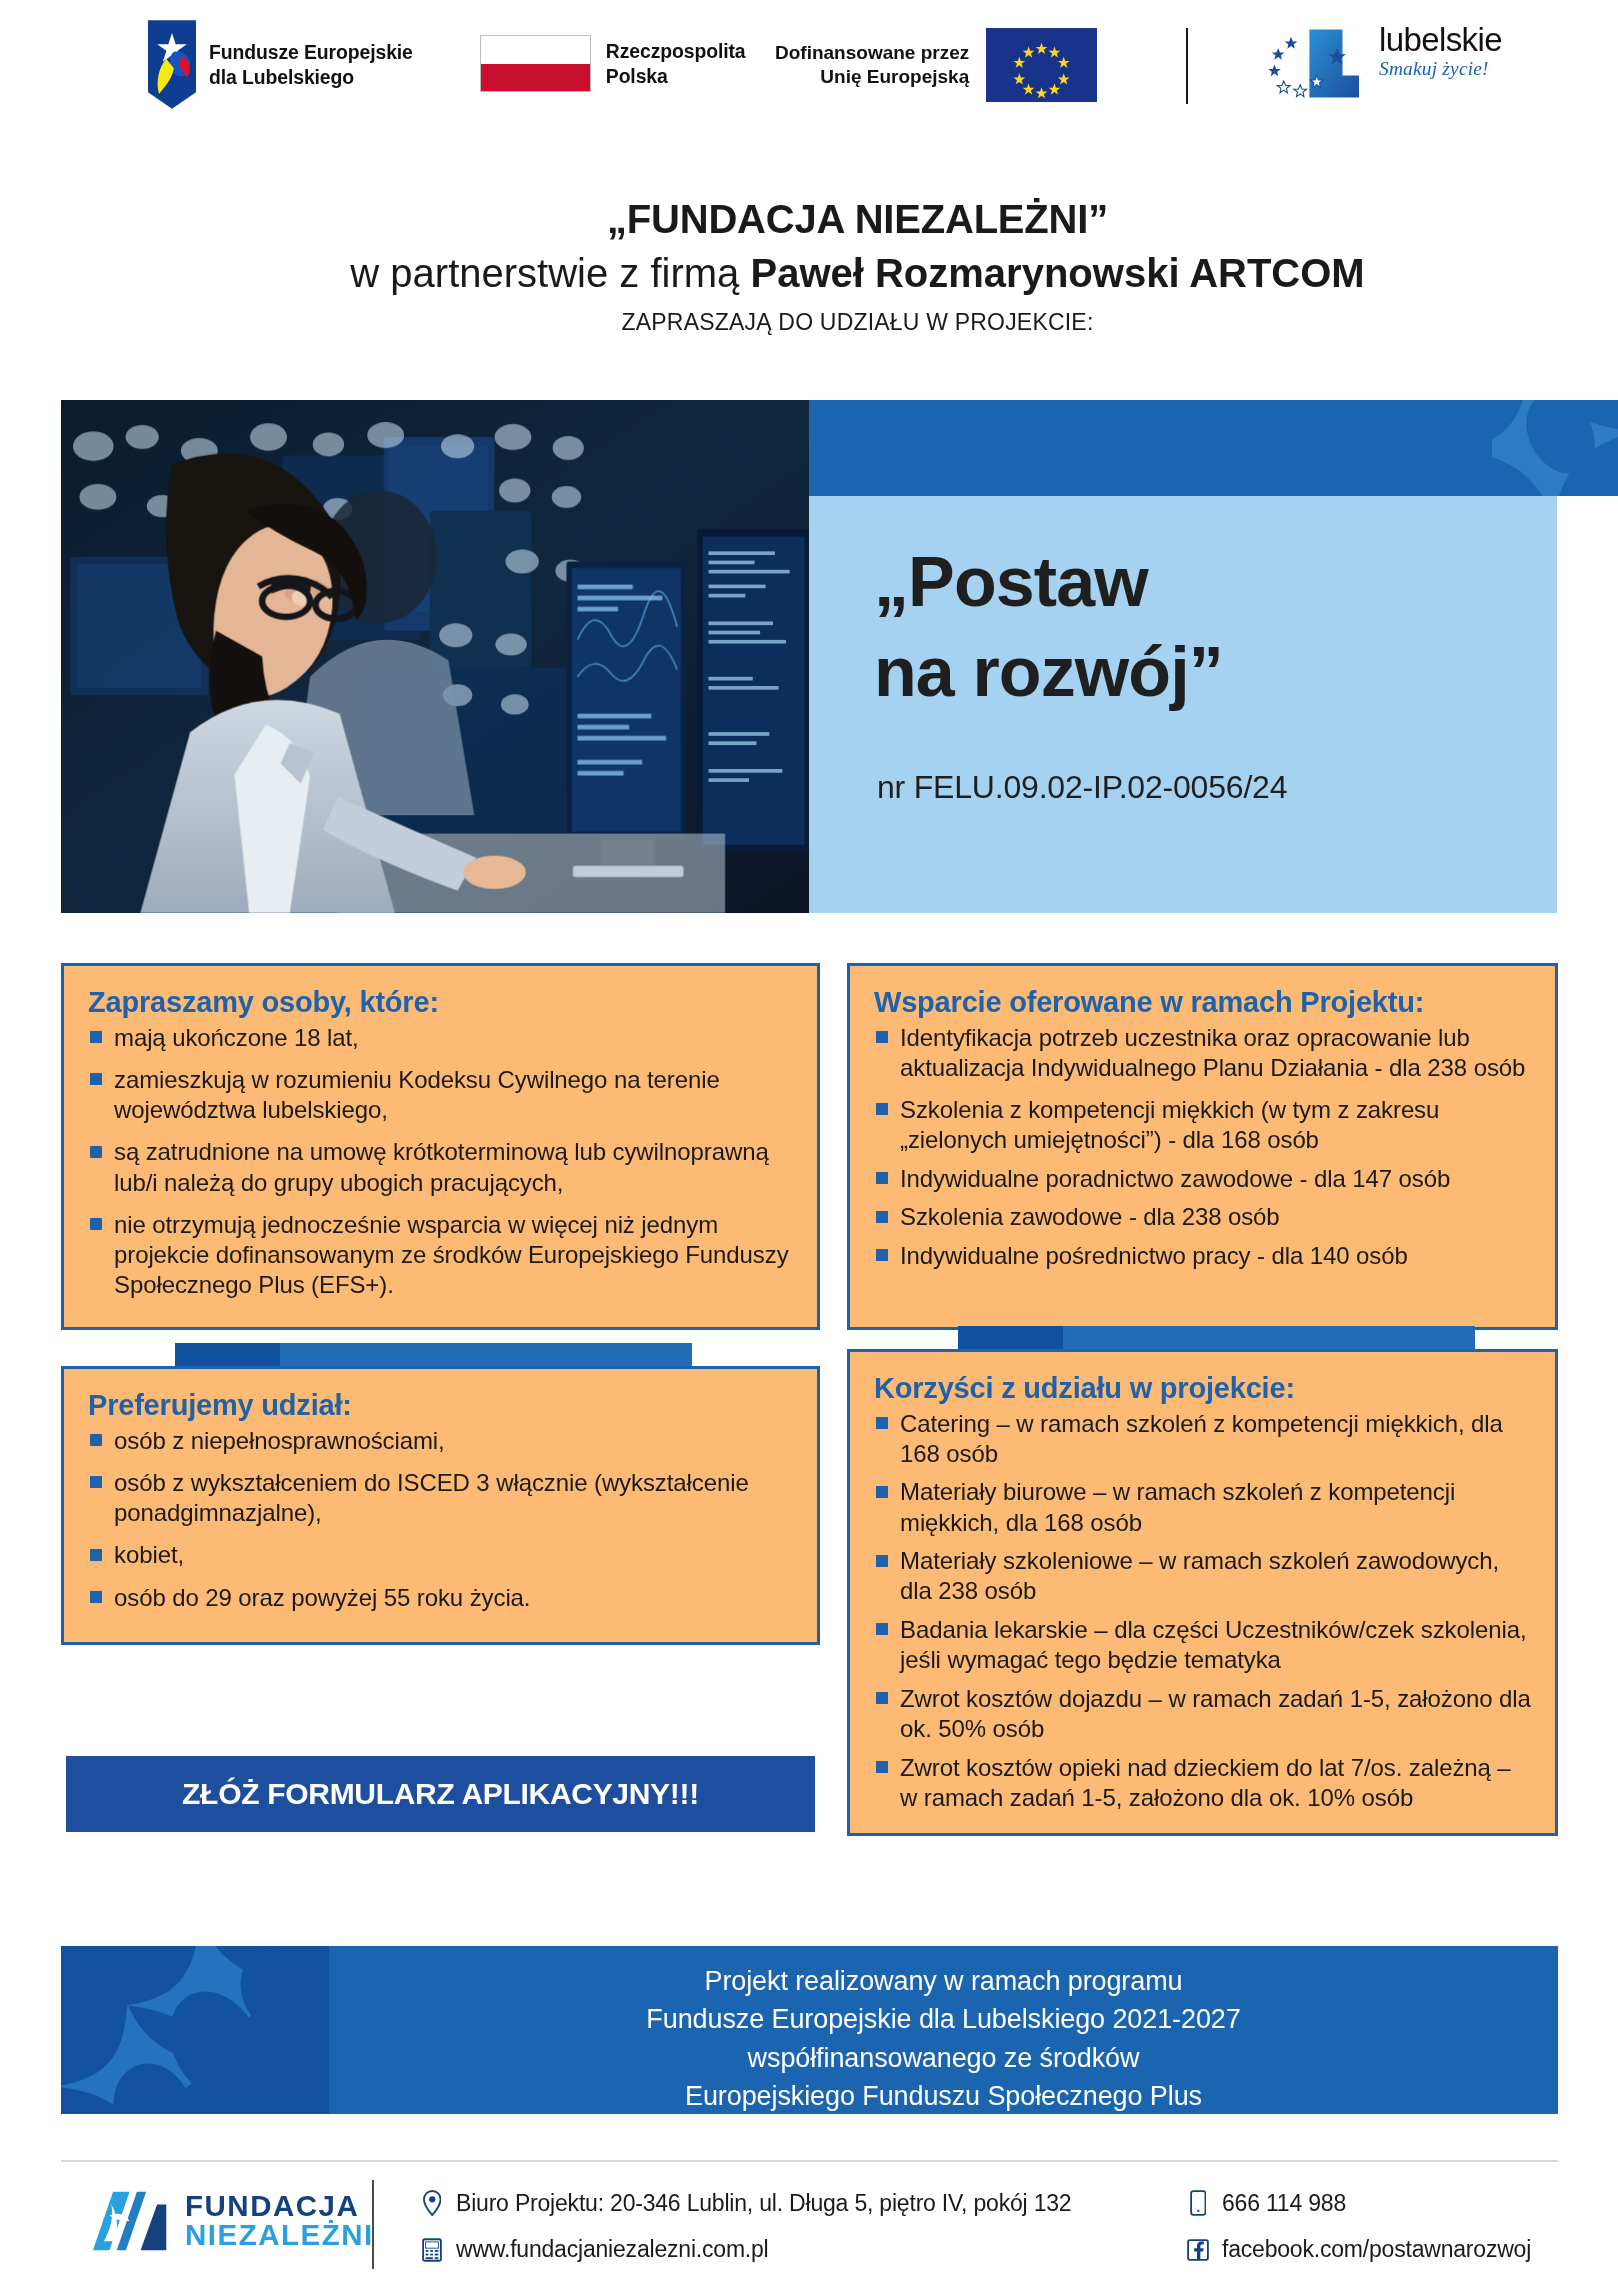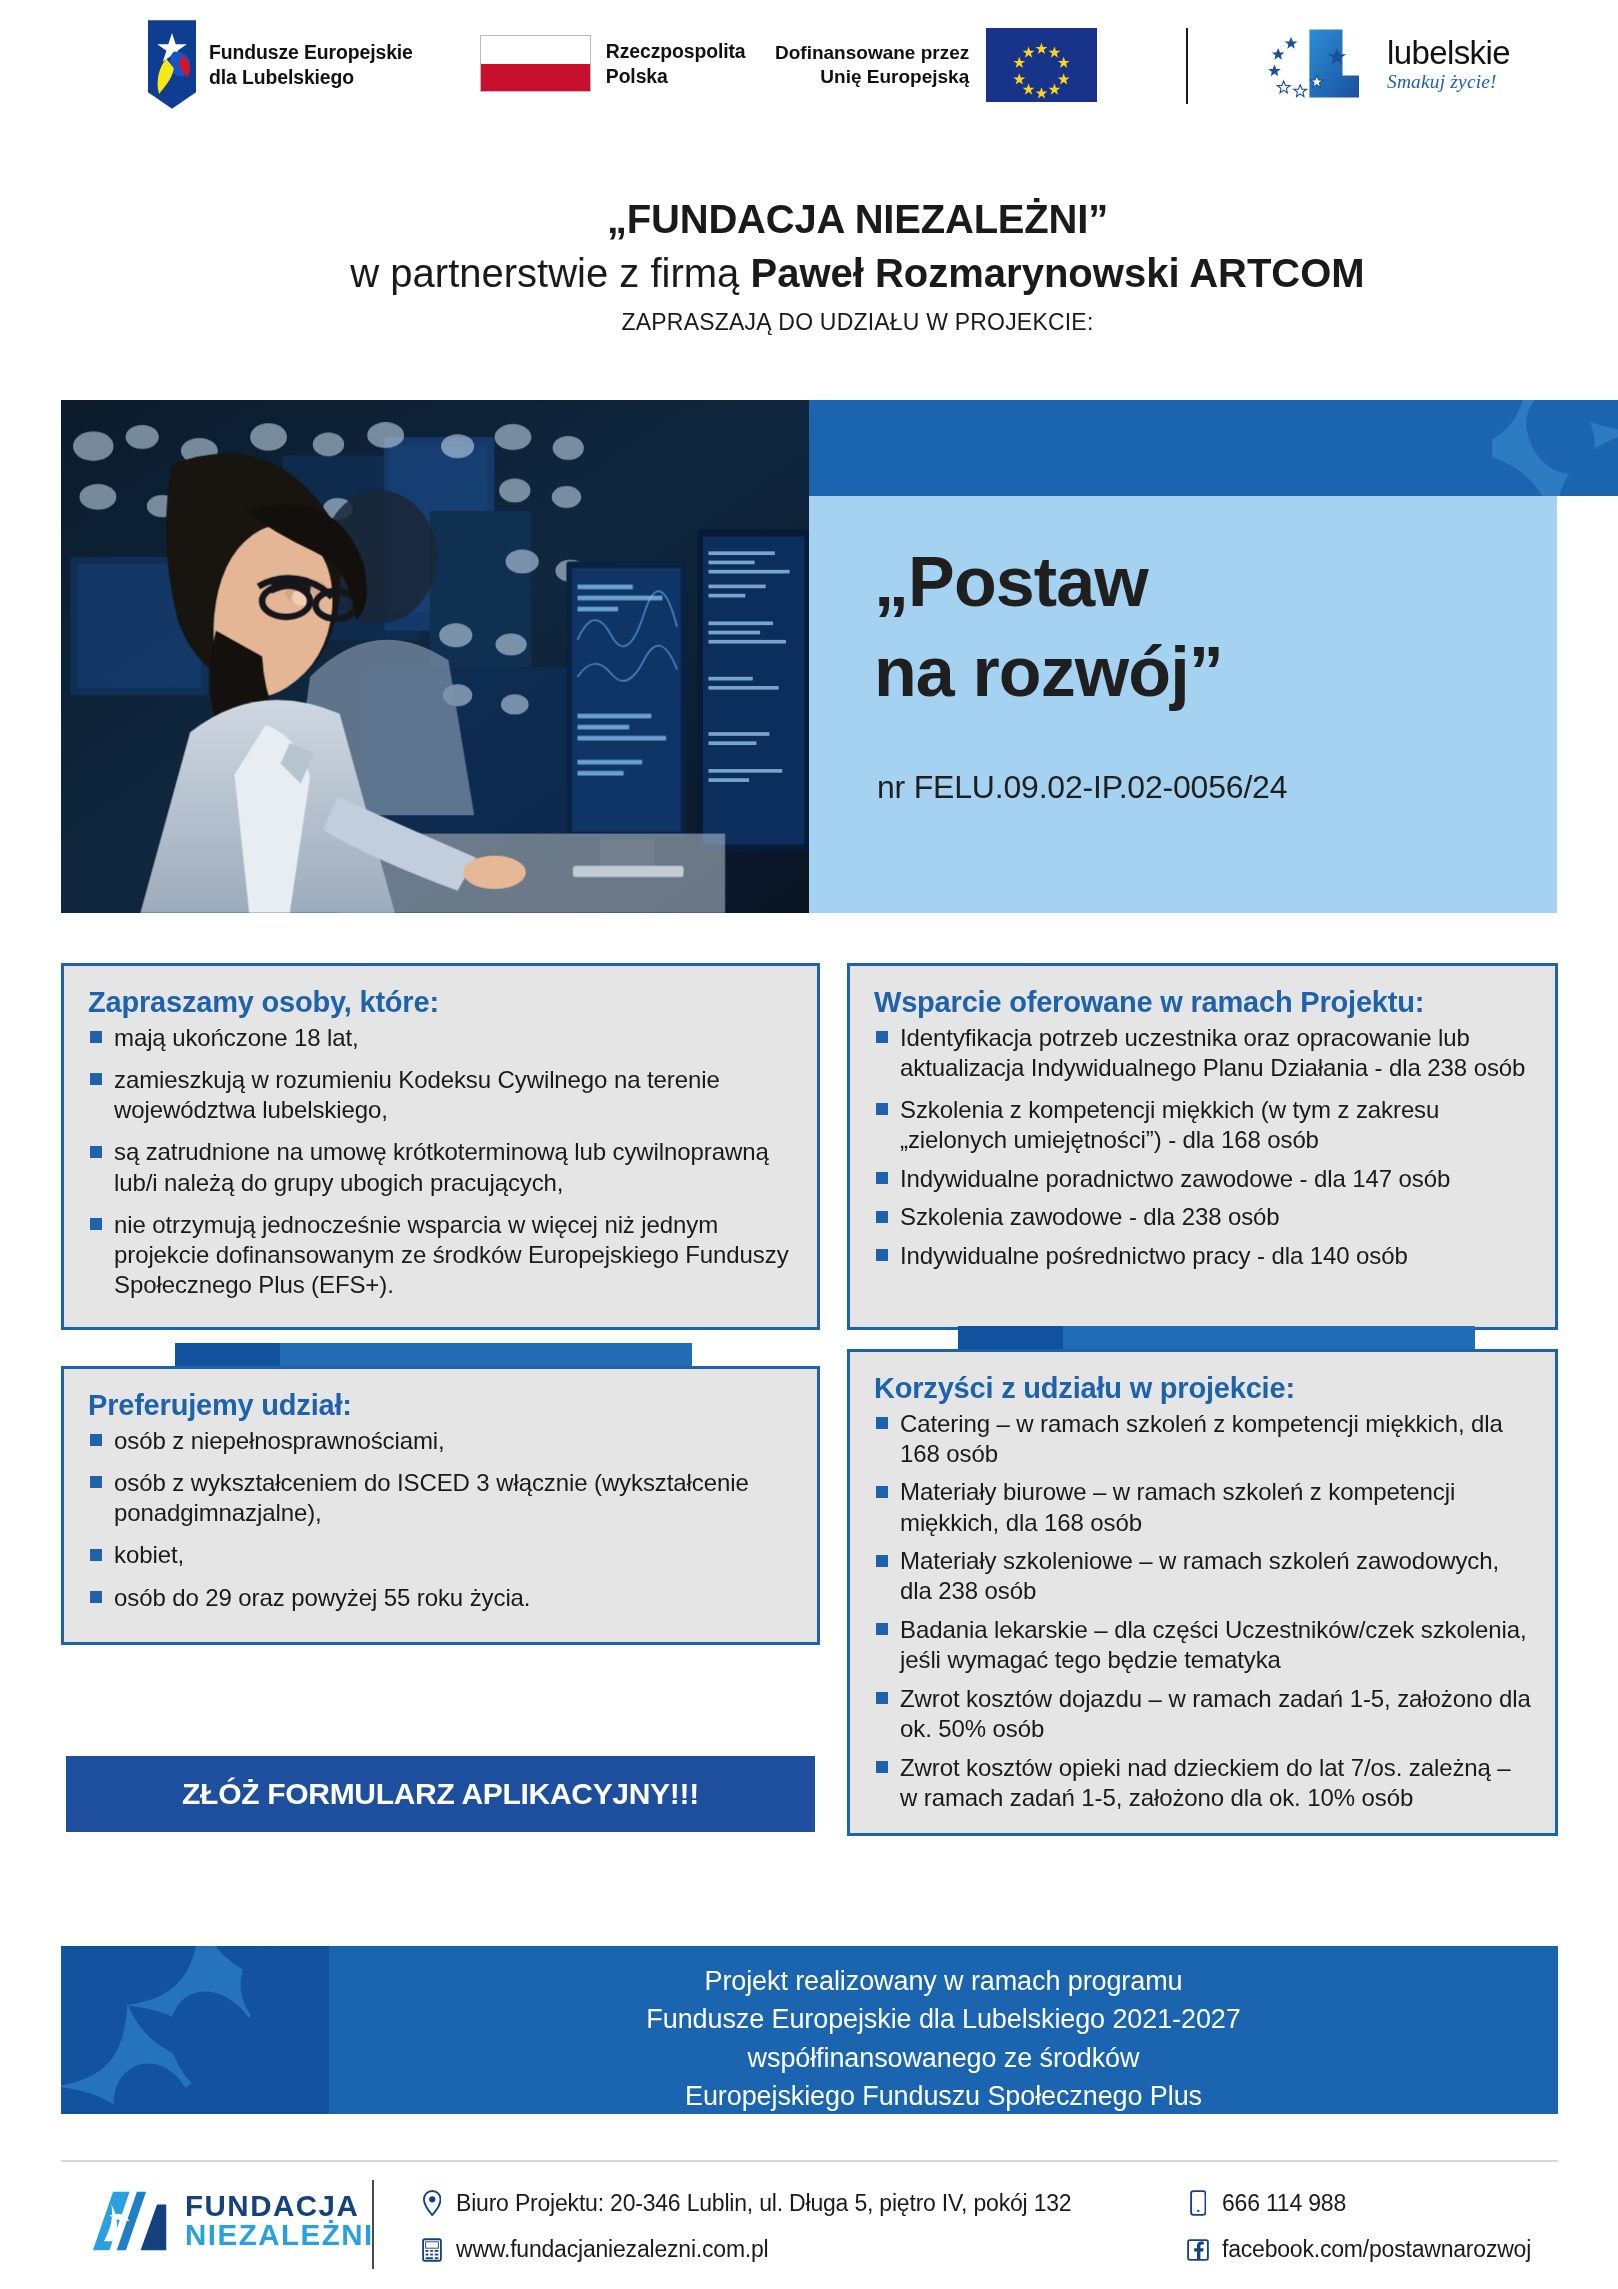--- a/index.html
+++ b/index.html
@@ -23,21 +23,21 @@
   .fe-mark svg{display:block;}
   .logo-text{font-size:19.4px;line-height:1.28;font-weight:600;color:#111;white-space:pre-line;letter-spacing:-0.1px;}
   .logo-pl{position:absolute;left:480px;top:35px;display:flex;align-items:center;gap:14.8px;}
   .pl-flag{width:111px;height:57px;border:0.9px solid #bbb;box-sizing:border-box;}
   .pl-flag .w{height:50%;background:#fff;}
   .pl-flag .r{height:50%;background:#c8102e;}
   .logo-eu{position:absolute;left:775px;top:28px;display:flex;align-items:center;gap:16.6px;}
   .eu-text{font-size:19px;line-height:1.28;font-weight:600;color:#111;text-align:right;white-space:pre-line;}
   .eu-flag{width:111px;height:74px;background:#18348a;position:relative;}
   .divider-v{position:absolute;left:1186px;top:28px;width:1.8px;height:76px;background:#1a1a1a;}
-  .logo-lub{position:absolute;left:1263px;top:24px;display:flex;align-items:center;gap:22px;}
+  .logo-lub{position:absolute;left:1263px;top:24px;display:flex;align-items:flex-start;gap:14px;}
   .lub-text{display:flex;flex-direction:column;}
   .lub-main{font-size:33px;line-height:0.95;color:#111;font-weight:400;letter-spacing:-0.6px;}
   .lub-sub{font-size:19.4px;color:#1b5fae;font-style:italic;font-family:"Liberation Serif",serif;margin-top:2.8px;letter-spacing:0.2px;}
 
   
   .title-block{position:absolute;left:0;top:196px;width:1619px;text-align:center;padding-left:48px;}
   .t1{font-size:40px;font-weight:bold;color:#1a1a1a;letter-spacing:-0.2px;line-height:1.15;}
   .t2{font-size:40px;font-weight:400;color:#1a1a1a;line-height:1.2;margin-top:6.5px;}
   .t2 b{font-weight:bold;}
   .t3{font-size:23px;font-weight:400;color:#1a1a1a;letter-spacing:0.2px;margin-top:12px;}
@@ -60,21 +60,21 @@
     position:absolute;left:65px;top:42px;
     font-size:70px;font-weight:bold;color:#1f1f1f;line-height:1.28;letter-spacing:-0.9px;
   }
   .hero-num{
     position:absolute;left:68px;top:273px;
     font-size:32px;font-weight:400;color:#1f1f1f;letter-spacing:-0.2px;
   }
 
   
   .box{
-    position:absolute;border:3.7px solid #1d62ab;background:#e5e5e5;box-sizing:border-box;
+    position:absolute;border:3.7px solid #1d62ab;background:#fdba74;box-sizing:border-box;
   }
   .box h3{
     margin:0 0 3.7px 0;font-size:29px;font-weight:bold;color:#1d62ab;letter-spacing:-0.2px;
   }
   .box ul{list-style:none;margin:0;padding:0;}
   .box li{
     position:relative;padding-left:26px;margin-bottom:12px;
     font-size:24px;line-height:1.26;color:#1a1a1a;letter-spacing:-0.1px;
   }
   .box li:before{

